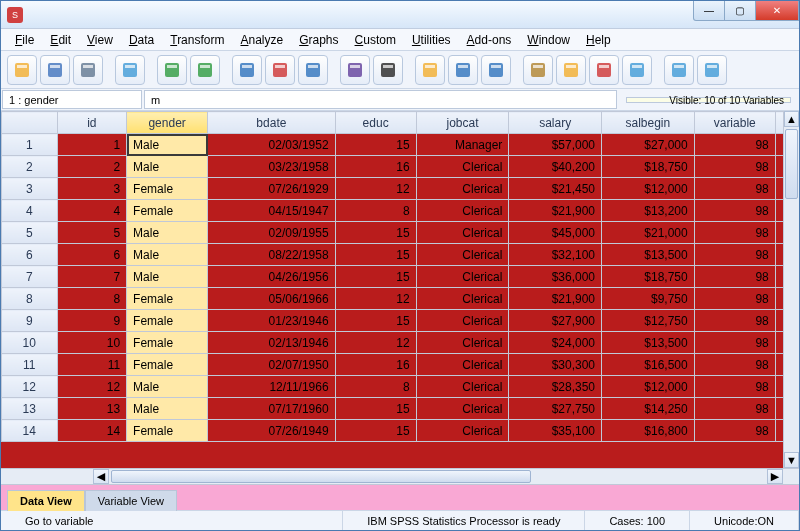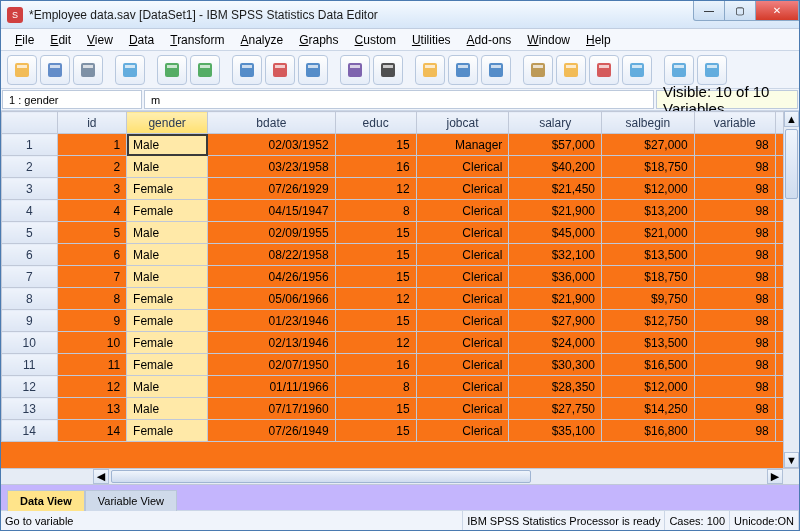--- a/index.html
+++ b/index.html
@@ -14,53 +14,52 @@
 .winbtn.close { background: linear-gradient(#f08080,#d43b2a); color:#fff; width:44px; border-bottom-right-radius:0;}
 .menubar { height: 22px; background: #f5f8fd; display:flex; align-items:center; padding: 0 8px; gap: 4px; border-bottom:1px solid #cbd6e6; }
 .menuitem { padding: 2px 6px; font-size:12px; color:#000000; }
 .menuitem u { text-decoration: underline; }
 .toolbar { height: 38px; background: #f0f4fb; border-bottom:1px solid #cbd6e6; display:flex; align-items:center; padding: 0 6px; gap:3px; }
 .tbtn { width: 30px; height: 30px; border:1px solid #b8c8de; border-radius:4px; background: linear-gradient(#fefefe,#e6edf8); display:flex; align-items:center; justify-content:center; }
 .tsep { width: 6px; }
 .cellbar { height: 22px; background:#f0f4fb; border-bottom:1px solid #cbd6e6; display:flex; align-items:stretch; }
 .cellref { width:140px; border:1px solid #bcc9dc; background:#fff; padding:8px 6px; margin:1px; display:flex; align-items:center; }
 .cellval { flex:1; border:1px solid #bcc9dc; background:#fff; padding:2px 6px; margin:1px; display:flex; align-items:center; }
-.visible { width:142px; border:1px solid #bcc9dc; background:#fbfde6; padding:2px 6px; margin:1px; display:flex; align-items:center; justify-content:flex-end; font-size:15px; }
-.grid-wrap { flex:1; background:#f97316; overflow:hidden; position:relative; display:flex; flex-direction:column; }
+.visible { width:165px; border:1px solid #bcc9dc; background:#fbfde6; padding:2px 6px; margin:8px; display:flex; align-items:center; justify-content:flex-end; font-size:10px; }
+.grid-wrap { flex:1; background:#b91c1c; overflow:hidden; position:relative; display:flex; flex-direction:column; }
 .grid-scroll { flex:1; overflow:hidden; position:relative; }
 table { border-collapse: collapse; width:100%; }
 th, td { border: 1px solid #c0c8d8; height: 22px; font-size: 12px; padding: 0 6px; white-space:nowrap; }
 th { background: linear-gradient(#eef3fb,#dde6f4); font-weight:normal; text-align:center; color:#2a3a55; position:relative; }
 th.sel { background: linear-gradient(#ffefb0,#ffe070); }
 .rowhdr { background: linear-gradient(#eef3fb,#dde6f4); text-align:center; color:#2a3a55; width:48px; }
 td { color:#000; text-align:right; }
 td.gender { background:#ffe9a8; text-align:left; }
 td.selcell { outline:2px solid #3a3a3a; outline-offset:-2px; }
 td.job { text-align:right; }
 .vscroll { position:absolute; right:0; top:0; bottom:0; width:16px; background:#e6ecf5; border-left:1px solid #c0c8d8; }
 .vthumb { position:absolute; left:1px; right:1px; top:18px; height:70px; background:linear-gradient(#f0f5fc,#cfdcef); border:1px solid #9fb4d2; border-radius:2px; }
 .varrow{position:absolute;left:0;right:0;height:16px;display:flex;align-items:center;justify-content:center;background:linear-gradient(#f0f5fc,#dae5f4);border:1px solid #b0c0d8;}
 .hscroll-strip { height:16px; background:#e6ecf5; border-top:1px solid #c0c8d8; position:relative; }
 .hthumb{position:absolute;top:1px;bottom:1px;left:110px;width:420px;background:linear-gradient(#f0f5fc,#cfdcef);border:1px solid #9fb4d2;border-radius:2px;}
 .harrow{position:absolute;top:0;bottom:0;width:16px;display:flex;align-items:center;justify-content:center;background:linear-gradient(#f0f5fc,#dae5f4);border:1px solid #b0c0d8;}
-.tabs { height:26px; background:#c4b5fd; display:flex; align-items:flex-end; padding-left:6px; gap:0; border-top:1px solid #c0c8d8; }
+.tabs { height:26px; background:#f9a8d4; display:flex; align-items:flex-end; padding-left:6px; gap:0; border-top:1px solid #c0c8d8; }
 .tab { padding:4px 12px; border:1px solid #b8c5d8; border-bottom:none; background:#cfdaea; font-size:11px; position:relative; top:1px; }
 .tab.active { background:#ffe48a; font-weight:bold; }
 .statusbar { height:20px; background:#f0f4fb; border-top:1px solid #cbd6e6; display:flex; align-items:center; font-size:11px; }
-.status-seg { border-right:1px solid #cbd6e6; padding:0 4px; height:100%; display:flex; align-items:center; }
+.status-seg { border-right:1px solid #cbd6e6; padding:0 24px; height:100%; display:flex; align-items:center; }
 .status-seg:first-child { flex:1; }
 </style>
 </head>
 <body>
 
 <div class="window">
 
   <div class="titlebar">
     <div class="appicon">S</div>
-    <div class="title">*Employee data.sav [DataSet1] - IBM SPSS Statistics Data Editor</div>
     <div class="winbtns">
       <div class="winbtn">—</div>
       <div class="winbtn">▢</div>
       <div class="winbtn close">✕</div>
     </div>
   </div>
 
   <div class="menubar" id="menubar">
       <div class="menuitem"><u>F</u>ile</div>
       <div class="menuitem"><u>E</u>dit</div>
@@ -357,21 +356,21 @@
               <td class="job">Clerical</td>
               <td>$30,300</td>
               <td>$16,500</td>
               <td>98</td>
               <td></td>
             </tr>
             <tr>
               <td class="rowhdr">12</td>
               <td>12</td>
               <td class="gender">Male</td>
-              <td>01/11/1966</td>
+              <td>12/11/1966</td>
               <td>8</td>
               <td class="job">Clerical</td>
               <td>$28,350</td>
               <td>$12,000</td>
               <td>98</td>
               <td></td>
             </tr>
             <tr>
               <td class="rowhdr">13</td>
               <td>13</td>

